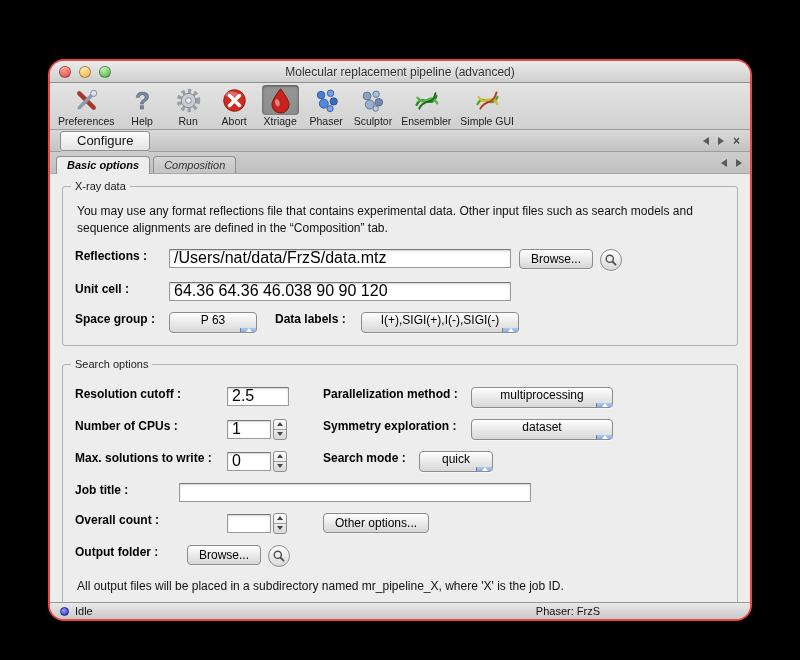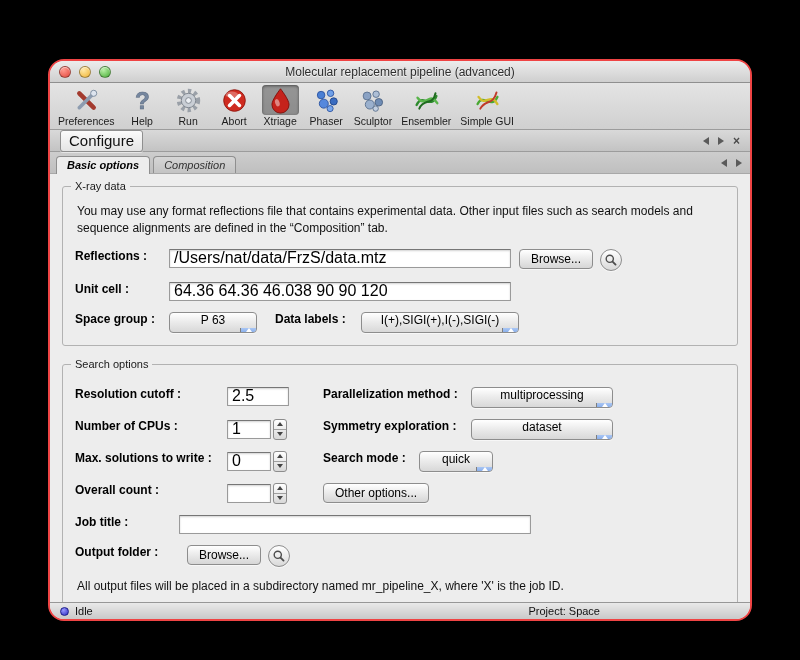--- a/index.html
+++ b/index.html
@@ -28,22 +28,22 @@
              display:flex; align-items:flex-start; padding:2px 8px 0; gap:9px; }
   .toolbtn { display:flex; flex-direction:column; align-items:center; cursor:default; }
   .ic-wrap { padding:1px 5px; border-radius:4px; height:30px; display:flex; align-items:center; }
   .toolbtn.selected .ic-wrap { background:rgba(0,0,0,.34); box-shadow: inset 0 1px 3px rgba(0,0,0,.5); }
   .ic { width:27px; height:27px; display:block; }
   .tlabel { font-size:10.5px; color:#1c1c1c; margin-top:0px; white-space:nowrap; }
 
   
   .cfgstrip { height:22px; background:linear-gradient(#d9d9d9,#c3c3c3); border-bottom:1px solid #9c9c9c;
               display:flex; align-items:center; padding:0 8px; }
-  .cfgtab { font-size:15px; color:#111; background:linear-gradient(#fbfbfb,#e4e4e4);
-            border:1px solid #8f8f8f; border-radius:3px; padding:1px 8px 2px; margin-left:2px;
+  .cfgtab { font-size:13px; color:#111; background:linear-gradient(#fbfbfb,#e4e4e4);
+            border:1px solid #8f8f8f; border-radius:3px; padding:1px 16px 2px; margin-left:2px;
             box-shadow:0 1px 0 rgba(255,255,255,.5); }
   .stripnav { margin-left:auto; display:flex; align-items:center; gap:9px; padding-right:2px; }
   .navtri { width:0; height:0; display:inline-block; }
   .navtri.left  { border-top:4px solid transparent; border-bottom:4px solid transparent; border-right:6px solid #5a5a5a; }
   .navtri.right { border-top:4px solid transparent; border-bottom:4px solid transparent; border-left:6px solid #5a5a5a; }
   .navclose { font-size:12px; color:#4a4a4a; line-height:10px; font-weight:bold; }
 
   
   .tabstrip { height:21px; background:linear-gradient(#cdcdcd,#bfbfbf); display:flex; align-items:flex-end; padding:0 6px; }
   .otab { font-size:11px; padding:2px 10px 3px; border:1px solid #8f8f8f; border-bottom:none;
@@ -350,40 +350,40 @@
           <span class="popup" style="width:74px">
             <span class="popup-text">quick</span>
             <span class="popup-arrows">
                 <i class="ptri-up"></i>
                 <i class="ptri-down"></i>
               </span>
           </span>
         </div>
 
         <div class="row">
+          <span class="lbl w-out">Job title :</span>
+          <input class="txt" style="width: 352px;" value="">
+        </div>
+
+        <div class="row">
           <span class="lbl w-search">Overall count :</span>
           <span class="val-col">
             <span class="spin">
               <input class="txt" style="width: 44px;" value="">
               <span class="stepper">
                 <span class="step-half">
                     <i class="stri-up"></i>
                   </span>
                 <span class="step-half">
                     <i class="stri-down"></i>
                   </span>
               </span>
             </span>
           </span>
           <button class="macbtn" style="margin-left:0">Other options...</button>
-        </div>
-
-        <div class="row">
-          <span class="lbl w-out">Job title :</span>
-          <input class="txt" style="width: 352px;" value="">
         </div>
 
         <div class="row">
           <span class="lbl w-out">Output folder :</span>
           <button class="macbtn">Browse...</button>
           <button class="roundbtn">
             <svg viewBox="0 0 16 16">
               <circle cx="6.6" cy="6.6" r="4.1" fill="none" stroke="#4d4d4d" stroke-width="1.6"></circle>
               <line x1="9.8" y1="9.8" x2="13.2" y2="13.2" stroke="#4d4d4d" stroke-width="2.1" stroke-linecap="round"></line>
             </svg>
@@ -391,17 +391,17 @@
         </div>
 
         <div class="note">All output files will be placed in a subdirectory named mr_pipeline_X, where 'X' is the job ID.</div>
       </div>
 
     </div>
 
     <div class="statusbar">
       <span class="led"></span>
       <span>Idle</span>
-      <span class="project">Project: Space</span>
+      <span class="project">Phaser: FrzS</span>
     </div>
 
   </div>
 </div>
 
 </body></html>

